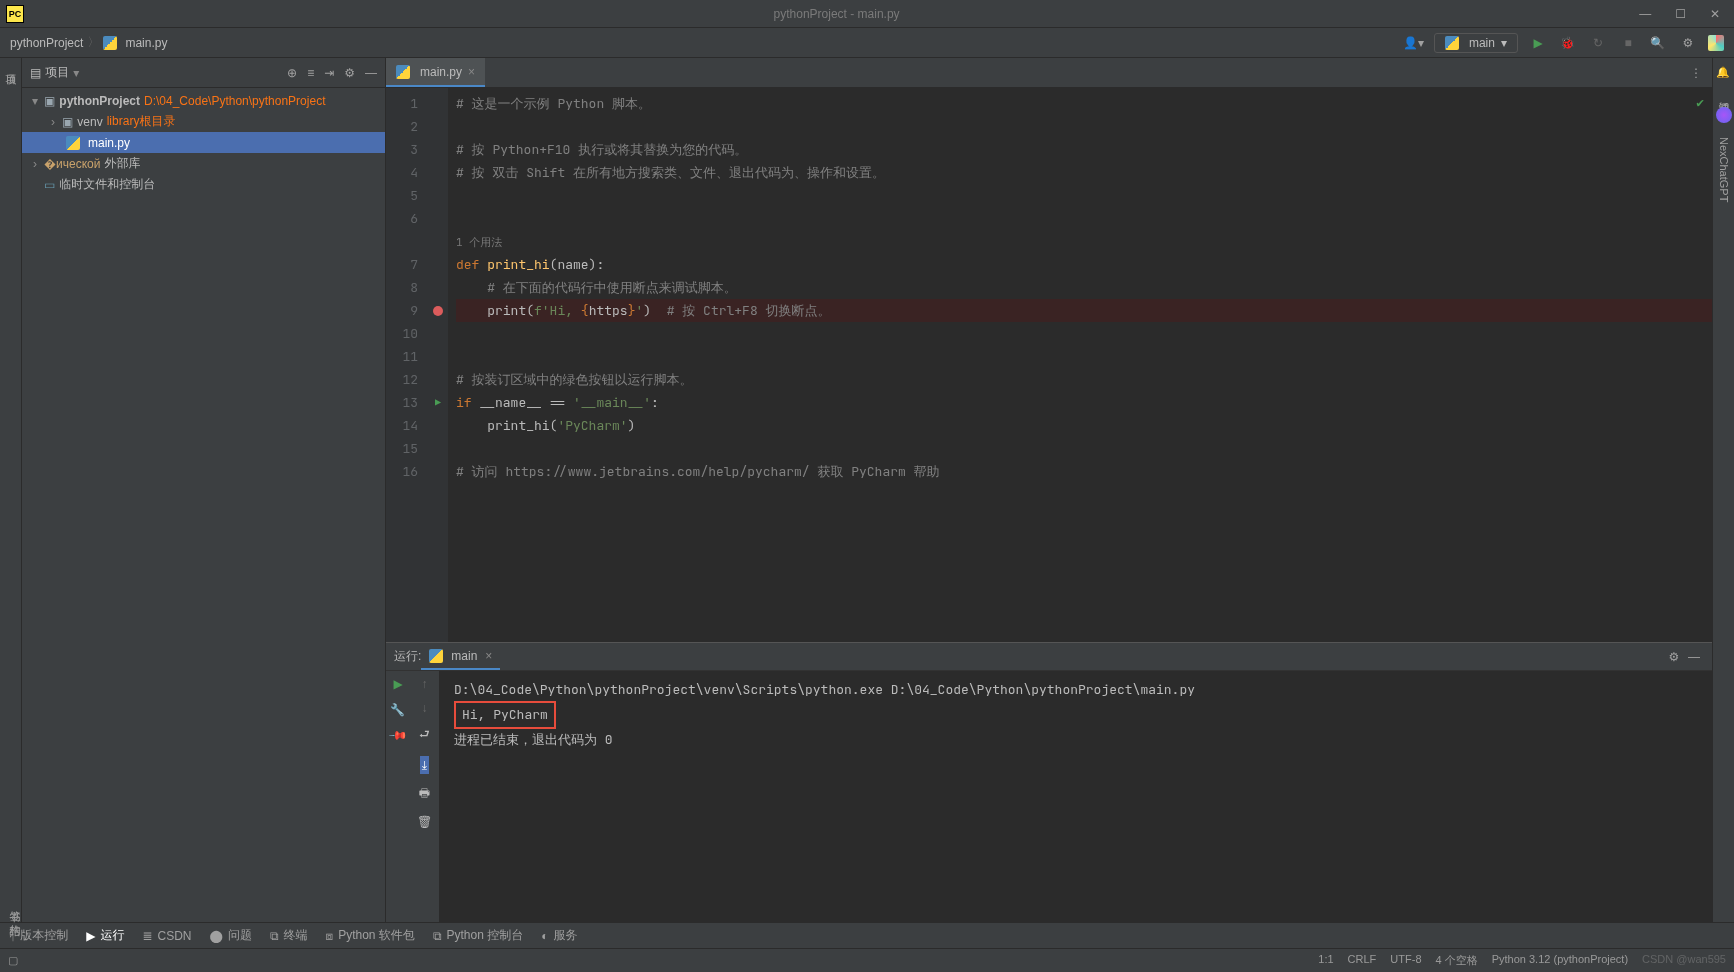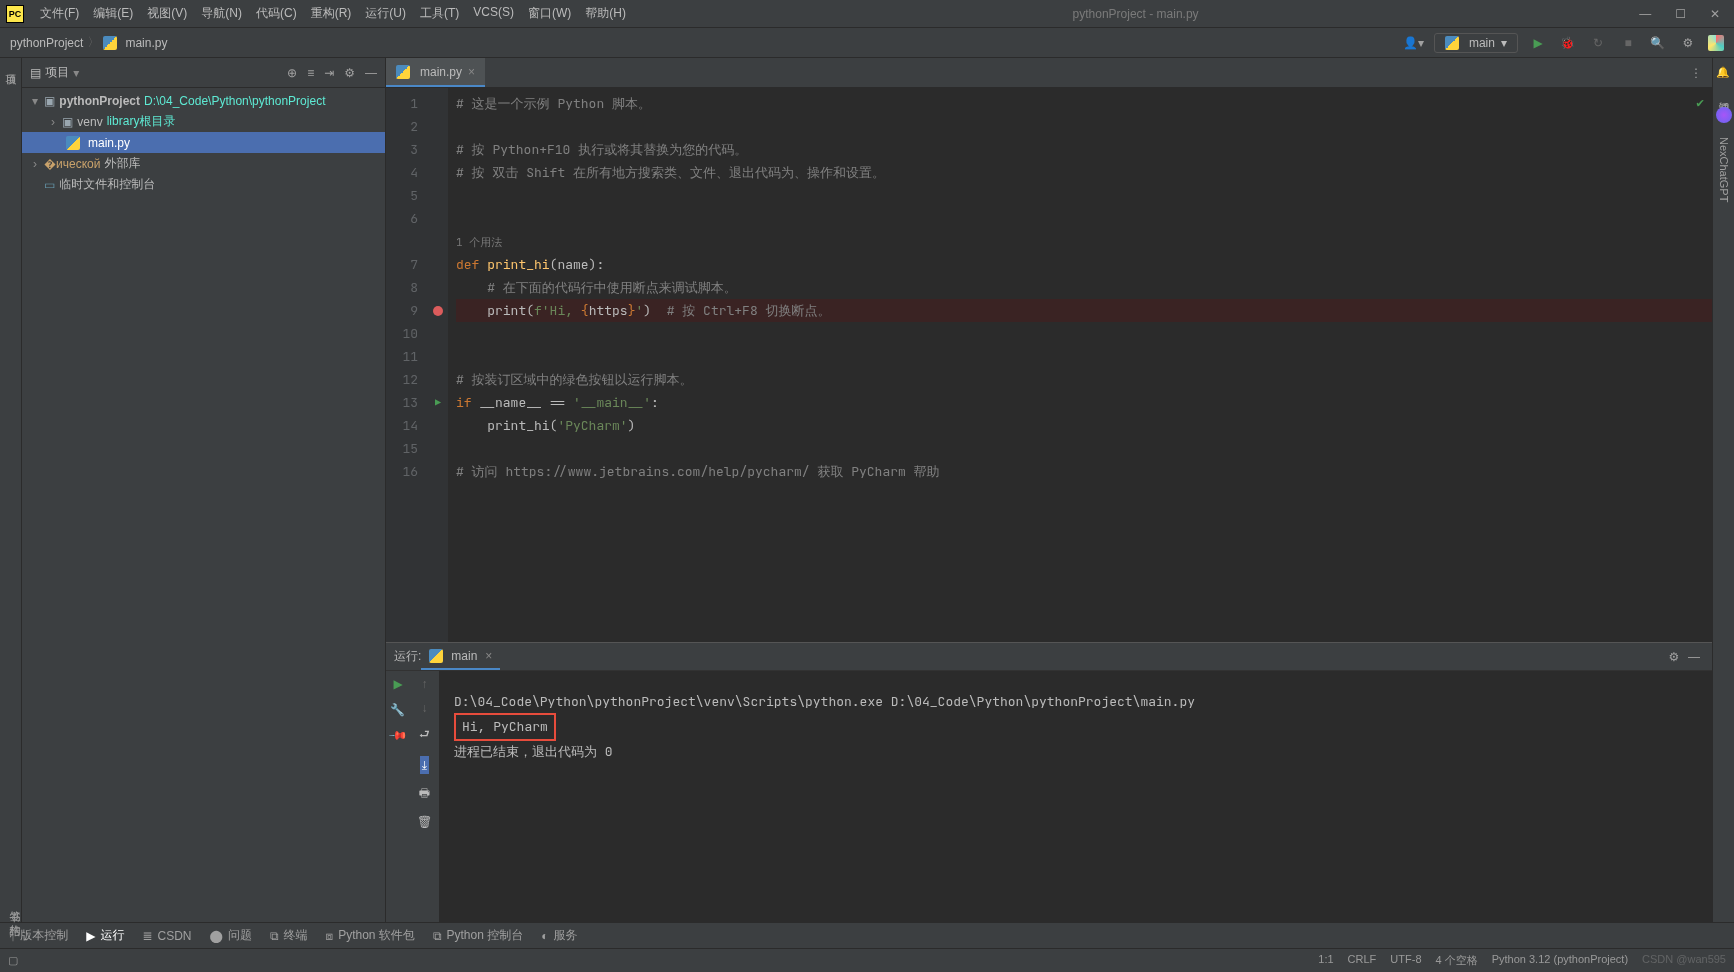--- a/index.html
+++ b/index.html
@@ -33,21 +33,21 @@
 .pp-title { display:flex; align-items:center; gap:4px; flex:1; }
 .pp-toolbar { display:flex; gap:10px; color:#a0a0a0; }
 .pp-toolbar span { cursor:pointer; }
 .tree { flex:1; overflow:auto; padding:2px 0; }
 .tree-row { display:flex; align-items:center; height:21px; padding-left:8px; gap:4px; cursor:pointer; white-space:nowrap; }
 .tree-row.selected { background:#4b6eaf; color:#fff; }
 .tree-indent-1 { padding-left:26px; }
 .tree-indent-2 { padding-left:44px; }
 .chev { width:10px; text-align:center; color:#888; }
 .folder-icon { color:#9aa7b0; }
-.dim { color:#5eead4; }
+.dim { color:#f97316; }
 .editor-area { flex:1; display:flex; flex-direction:column; background:#2b2b2b; min-width:0; }
 .tab-bar { height:30px; background:#3c3f41; display:flex; align-items:center; border-bottom:1px solid #2b2b2b; }
 .ed-tab { height:100%; display:flex; align-items:center; gap:6px; padding:0 10px; background:#4e5254; border-bottom:2px solid #4a88c7; cursor:pointer; }
 .tab-close { color:#888; cursor:pointer; }
 .tab-spacer { flex:1; }
 .tab-menu { padding:0 10px; color:#a0a0a0; cursor:pointer; }
 .code-area { flex:1; display:flex; font-family:"JetBrains Mono",Consolas,monospace; font-size:13px; overflow:hidden; position:relative; }
 .gutter-col { width:42px; background:#313335; text-align:right; color:#606366; padding-top:4px; }
 .gutter-col .ln { height:23px; line-height:23px; padding-right:10px; }
 .marker-col { width:20px; background:#313335; padding-top:4px; }
@@ -65,49 +65,36 @@
 .inlay { color:#787878; font-size:11px; }
 .check-mark { position:absolute; top:6px; right:8px; color:#499c54; }
 .run-panel { height:280px; background:#2b2b2b; display:flex; flex-direction:column; border-top:1px solid #555; }
 .rp-header { height:28px; background:#3c3f41; display:flex; align-items:center; padding:0 8px; border-bottom:1px solid #323232; }
 .rp-tab { display:flex; align-items:center; gap:4px; padding:0 8px; height:100%; border-bottom:2px solid #4a88c7; }
 .rp-tab-close { color:#888; margin-left:4px; cursor:pointer; }
 .rp-spacer { flex:1; }
 .rp-body { flex:1; display:flex; }
 .rp-left { width:24px; background:#3c3f41; display:flex; flex-direction:column; align-items:center; padding-top:6px; gap:12px; }
 .rp-left2 { width:30px; background:#3c3f41; display:flex; flex-direction:column; align-items:center; padding-top:6px; gap:10px; border-right:1px solid #2b2b2b; }
-.rp-console { flex:1; padding:20px 14px; font-family:"JetBrains Mono",Consolas,monospace; font-size:13px; color:#bbbbbb; }
+.rp-console { flex:1; padding:8px 14px; font-family:"JetBrains Mono",Consolas,monospace; font-size:13px; color:#bbbbbb; }
 .cons-line { line-height:22px; white-space:pre; }
 .highlight-box { border:2px solid #e74c3c; display:inline-block; padding:1px 6px; }
 .bottom-tools { height:26px; background:#3c3f41; display:flex; align-items:center; padding:0 8px; gap:18px; border-top:1px solid #2b2b2b; font-size:12px; }
 .bt-item { display:flex; align-items:center; gap:5px; cursor:pointer; color:#a0a0a0; }
 .bt-item.active { color:#fff; }
 .statusbar { height:24px; background:#3c3f41; display:flex; align-items:center; padding:0 8px; border-top:1px solid #2b2b2b; font-size:11px; color:#9a9a9a; }
 .sb-left { display:flex; align-items:center; gap:6px; }
 .sb-right { flex:1; display:flex; justify-content:flex-end; gap:14px; }
 .pin-icon { transform:rotate(45deg); display:inline-block; }
 </style>
 </head>
 <body>
 
 <div class="titlebar">
   <div class="tb-logo">PC</div>
-  <div class="menubar">
-    <span class="menu-item">文件(F)</span>
-    <span class="menu-item">编辑(E)</span>
-    <span class="menu-item">视图(V)</span>
-    <span class="menu-item">导航(N)</span>
-    <span class="menu-item">代码(C)</span>
-    <span class="menu-item">重构(R)</span>
-    <span class="menu-item">运行(U)</span>
-    <span class="menu-item">工具(T)</span>
-    <span class="menu-item">VCS(S)</span>
-    <span class="menu-item">窗口(W)</span>
-    <span class="menu-item">帮助(H)</span>
-  </div>
   <div class="tb-title">pythonProject - main.py</div>
   <div class="win-controls">
     <span class="win-btn">—</span>
     <span class="win-btn">☐</span>
     <span class="win-btn">✕</span>
   </div>
 </div>
 
 <div class="navbar">
   <div class="breadcrumb">

